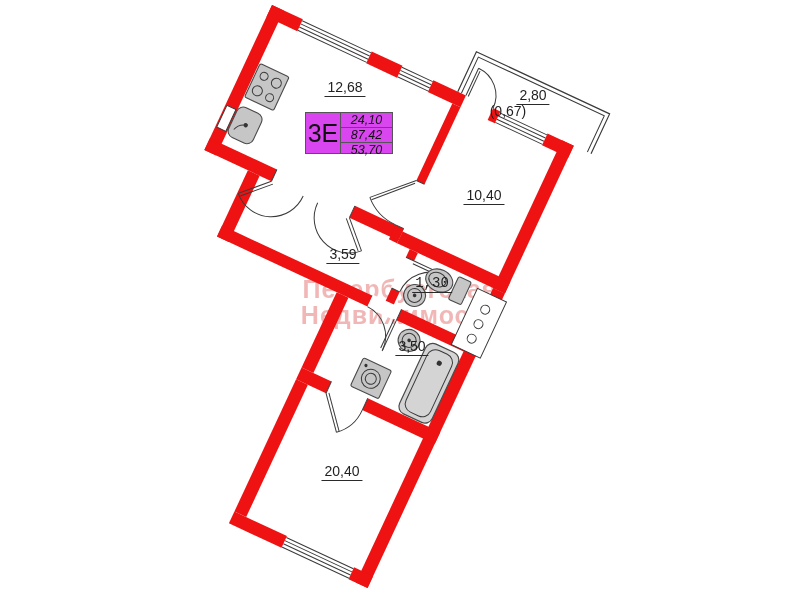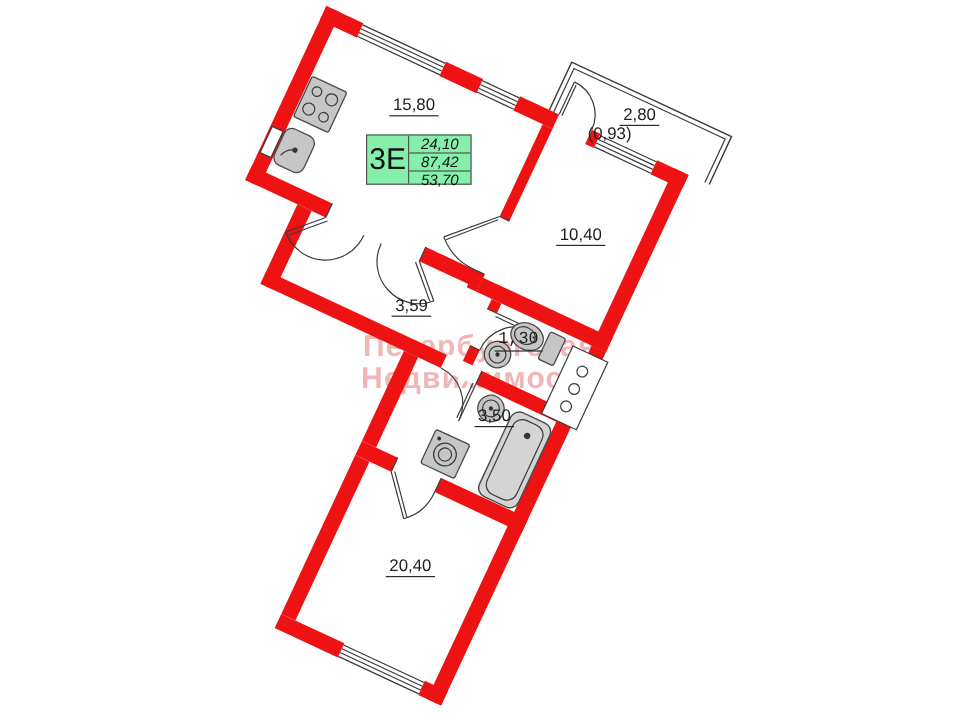--- a/index.html
+++ b/index.html
@@ -11,21 +11,21 @@
   .thin12{stroke:var(--line,#3a3a3a);stroke-width:1.2;fill:none;}
   .whitefill{fill:#ffffff;}
   .fixture{fill:var(--fixture,#c6c6c6);stroke:#4a4a4a;stroke-width:1.1;}
   .fixture-light{fill:#d4d4d4;stroke:#4a4a4a;stroke-width:1.2;}
   .dot{fill:#333;stroke:none;}
   .label{position:absolute;z-index:3;color:var(--labeltext,#1f1f1f);font-size:14px;
          transform:translate(-50%,-50%);white-space:nowrap;text-align:center;}
   .underlined{border-bottom:1px solid #2a2a2a;padding:0 3px 1px 3px;display:inline-block;}
   .plain{display:inline-block;padding:0 2px;}
   #unit-table{position:absolute;left:305px;top:112px;z-index:3;display:flex;
-              border:1px solid #555;background:#86efac;width:88px;height:42px;box-sizing:border-box;}
+              border:1px solid #555;background:#d946ef;width:88px;height:42px;box-sizing:border-box;}
   #unit-type{width:34px;display:flex;align-items:center;justify-content:center;
              font-size:25px;color:#111;border-right:1px solid #555;}
   #unit-vals{flex:1;display:flex;flex-direction:column;}
   #unit-vals .uv{flex:1;display:flex;align-items:center;justify-content:center;
                  font-size:12.5px;color:#111;border-bottom:1px solid #555;box-sizing:border-box;font-style:italic;}
   #unit-vals .uv:last-child{border-bottom:none;}
   #watermark{position:absolute;left:400px;top:302px;transform:translate(-50%,-50%);
              z-index:1;text-align:center;color:var(--wm,#eda0a0);opacity:.75;
              font-weight:bold;font-size:25px;line-height:26px;letter-spacing:1px;}
 </style>
@@ -223,42 +223,42 @@
           <rect class="fixture" x="232" y="281" width="31" height="31" rx="2"></rect>
           <circle class="thin" cx="247.5" cy="297" r="9.5" fill="#d8d8d8"></circle>
           <circle class="thin" cx="247.5" cy="297" r="5.5" fill="none"></circle>
           <circle class="dot" cx="237.5" cy="287" r="1.6"></circle>
         </g>
       </g>
     </g>
   </svg>
 
   <div class="label" style="left:345px;top:88px;">
-    <span class="underlined">15,80</span>
+    <span class="underlined">12,68</span>
   </div>
   <div class="label" style="left:484px;top:196px;">
     <span class="underlined">10,40</span>
   </div>
   <div class="label" style="left:343px;top:255px;">
     <span class="underlined">3,59</span>
   </div>
   <div class="label" style="left:432px;top:284px;font-family:Liberation Mono, monospace;">
     <span class="underlined">1,30</span>
   </div>
   <div class="label" style="left:412px;top:347px;">
     <span class="underlined">3,50</span>
   </div>
   <div class="label" style="left:342px;top:472px;">
     <span class="underlined">20,40</span>
   </div>
   <div class="label" style="left:508px;top:96px;margin-left:25px;">
     <span class="underlined">2,80</span>
   </div>
   <div class="label" style="left:508px;top:111px;">
-    <span class="plain">(0,93)</span>
+    <span class="plain">(0,67)</span>
   </div>
 
   <div id="unit-table">
     <div id="unit-type">3Е</div>
     <div id="unit-vals">
       <div class="uv">24,10</div>
       <div class="uv">87,42</div>
       <div class="uv">53,70</div>
     </div>
   </div>

